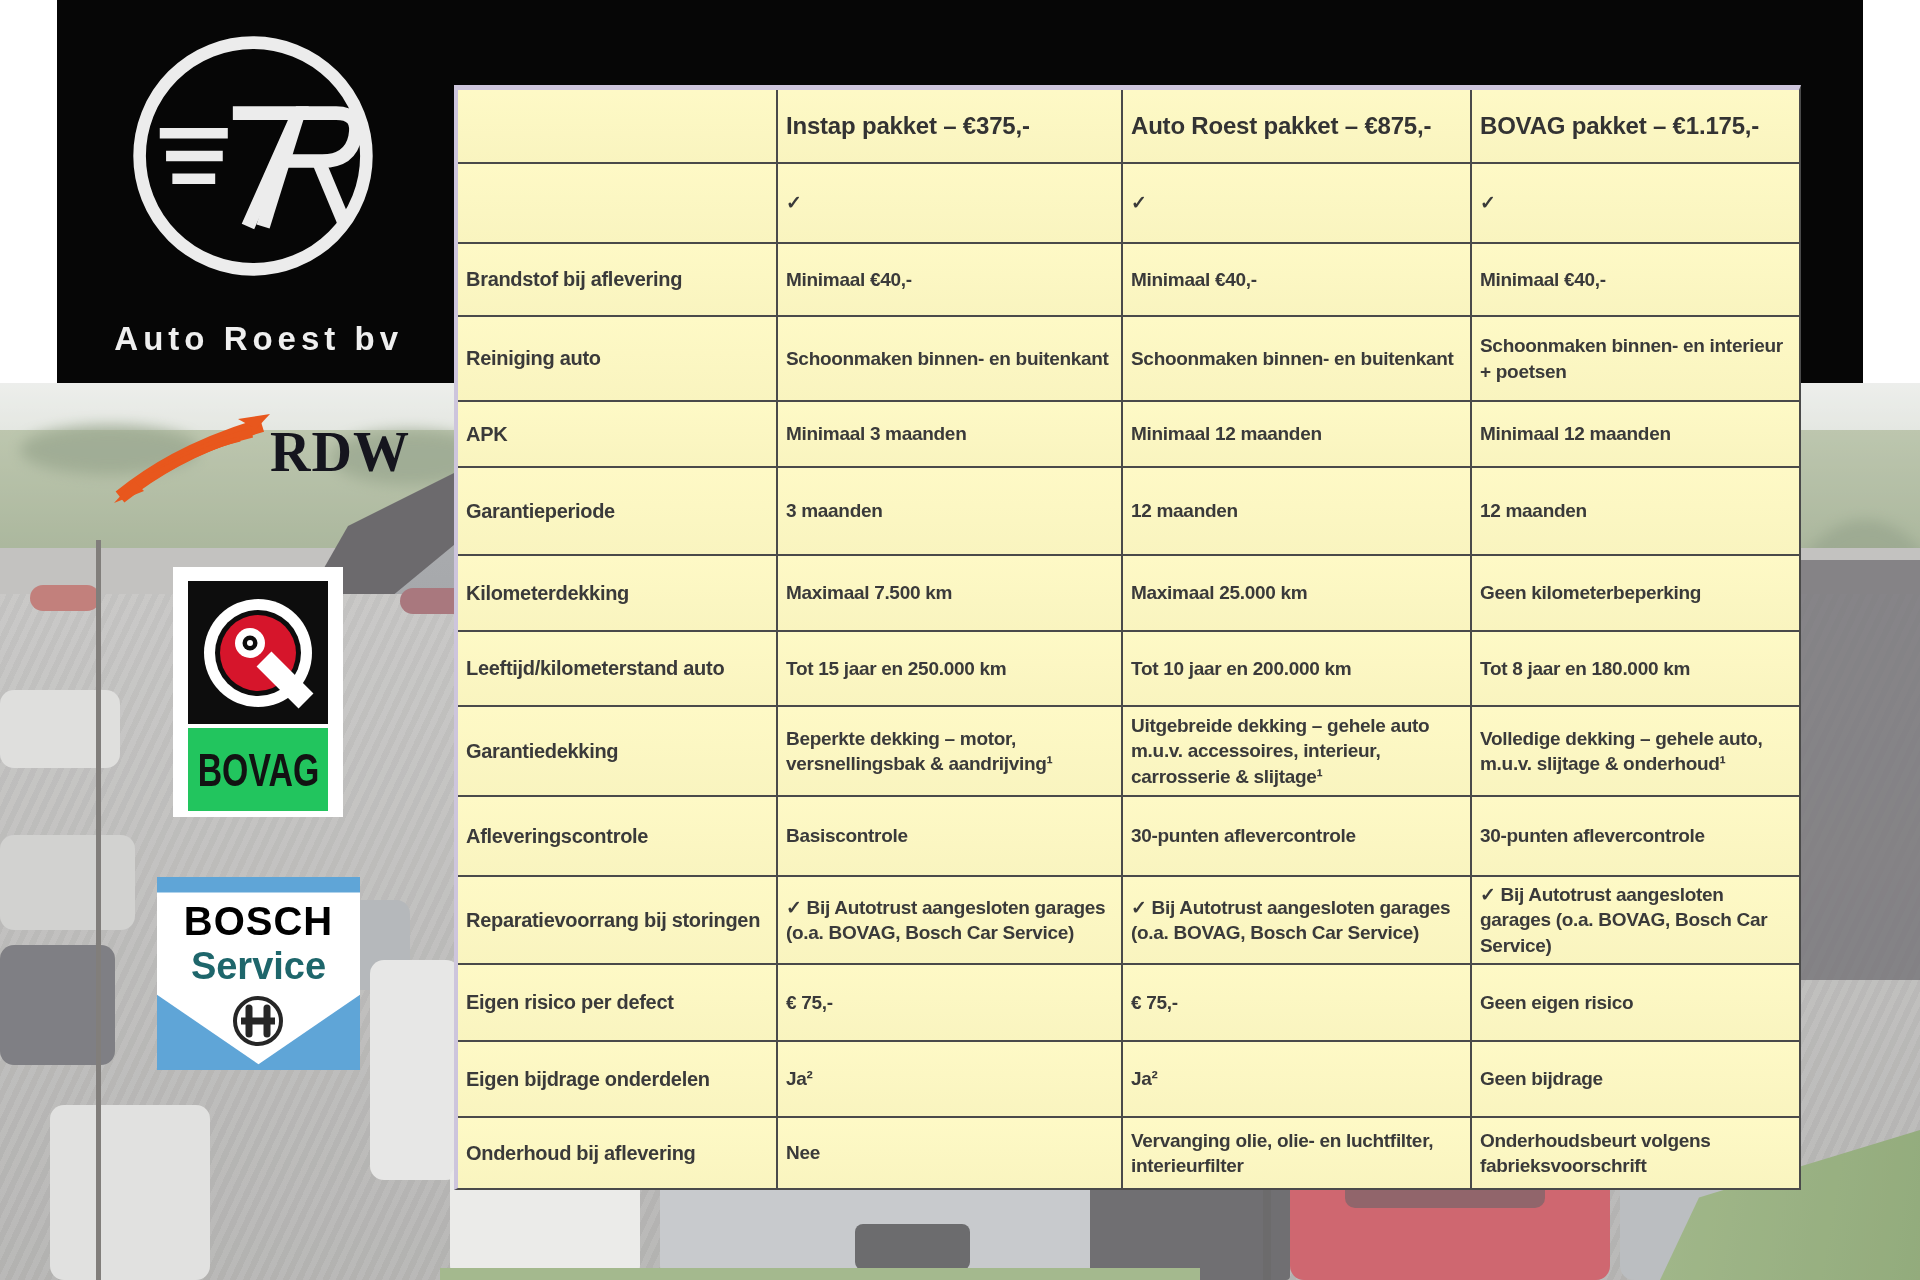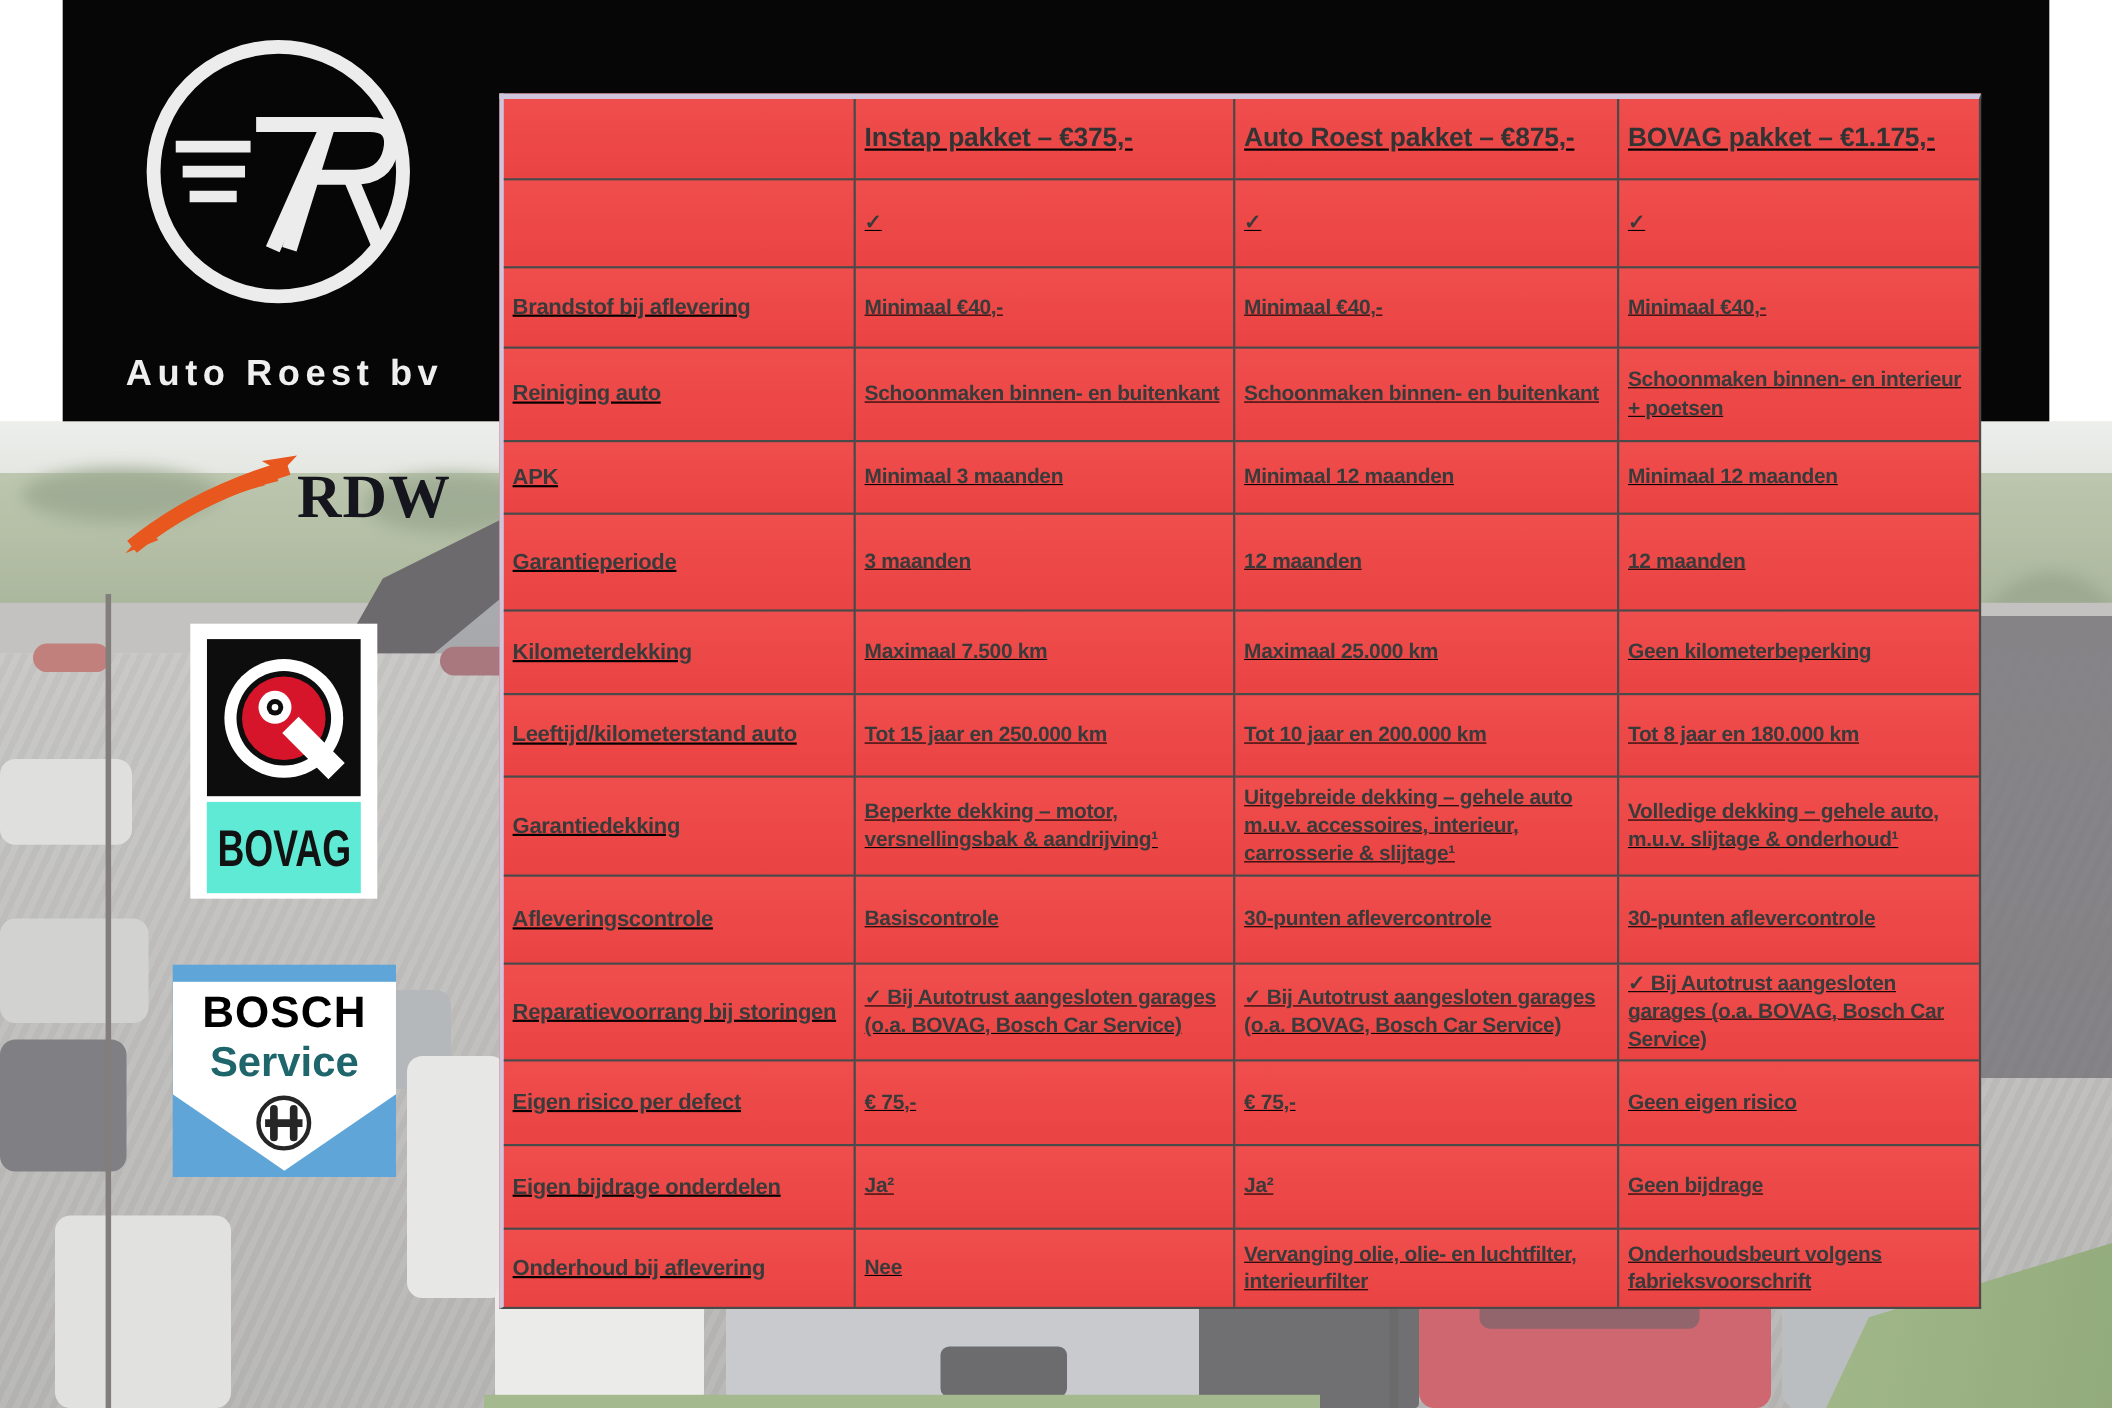--- a/index.html
+++ b/index.html
@@ -29,37 +29,37 @@
   .whitestrip{top:0;width:57px;height:383px;background:#ffffff;z-index:2;}
   #brandname{left:103px;top:320px;width:300px;text-align:right;color:#efefef;
              font-size:33px;font-weight:700;letter-spacing:5px;z-index:3;white-space:nowrap;}
 
   
   #rdw{left:110px;top:413px;z-index:3;}
   #rdw-text{left:270px;top:420px;z-index:3;font-family:Liberation Serif, serif;
             font-weight:700;font-size:56px;color:#15151e;letter-spacing:1px;}
   #bovag{left:173px;top:567px;width:170px;height:250px;background:#ffffff;z-index:3;
          box-sizing:border-box;padding:14px 15px 13px 15px;}
-  #bovag-yellow{width:140px;height:83px;background:#5eead4;display:flex;align-items:center;justify-content:center;}
+  #bovag-yellow{width:140px;height:83px;background:#22c55e;display:flex;align-items:center;justify-content:center;}
   #bovag-yellow span{font-size:47px;font-weight:700;color:#121212;transform:scaleX(.72);letter-spacing:0px;}
   #bosch{left:157px;top:877px;width:203px;height:193px;background:#5fa5d7;z-index:3;}
   #bosch .pent{position:absolute;inset:0;background:#ffffff;
         clip-path:polygon(0 8%,100% 8%,100% 61%,50% 97%,0 61%);}
   #bosch .btxt{position:absolute;width:100%;text-align:center;font-weight:700;}
   #bosch-word{top:22px;font-size:40px;color:#000000;letter-spacing:1px;}
   #bosch-service{top:68px;font-size:38px;color:#1e666b;}
   #bosch-emblem{position:absolute;left:73px;top:116px;}
 
   
   #tbl{left:454px;top:85px;width:1341px;z-index:4;display:grid;
        grid-template-columns:320px 345px 349px 327px;
        grid-template-rows:74px 80px 73px 85px 66px 88px 76px 75px 90px 80px 88px 77px 76px 70px;
        border-top:5px solid #cdc5dc;border-left:4px solid #cdc5dc;
        border-right:2px solid #4a4a4a;border-bottom:2px solid #4a4a4a;
-       background:#ef4444;text-decoration:underline;}
+       background:#fef9c3;}
   #tbl div{box-sizing:border-box;}
   .cell{display:flex;align-items:center;padding:0 6px 0 8px;
         border-bottom:2px solid #4a4a4a;color:#3a3a3a;font-weight:700;
         font-size:19px;line-height:1.32;letter-spacing:-.3px;
         background:linear-gradient(rgba(255,255,255,.05),rgba(0,0,0,.02));}
   .cell.cdiv{border-right:2px solid #4a4a4a;}
   .cell.head{font-size:24px;letter-spacing:-.2px;color:#333333;}
   .cell.label{font-size:20px;white-space:nowrap;}
   .cell.lastrow{border-bottom:none;}
 </style>

